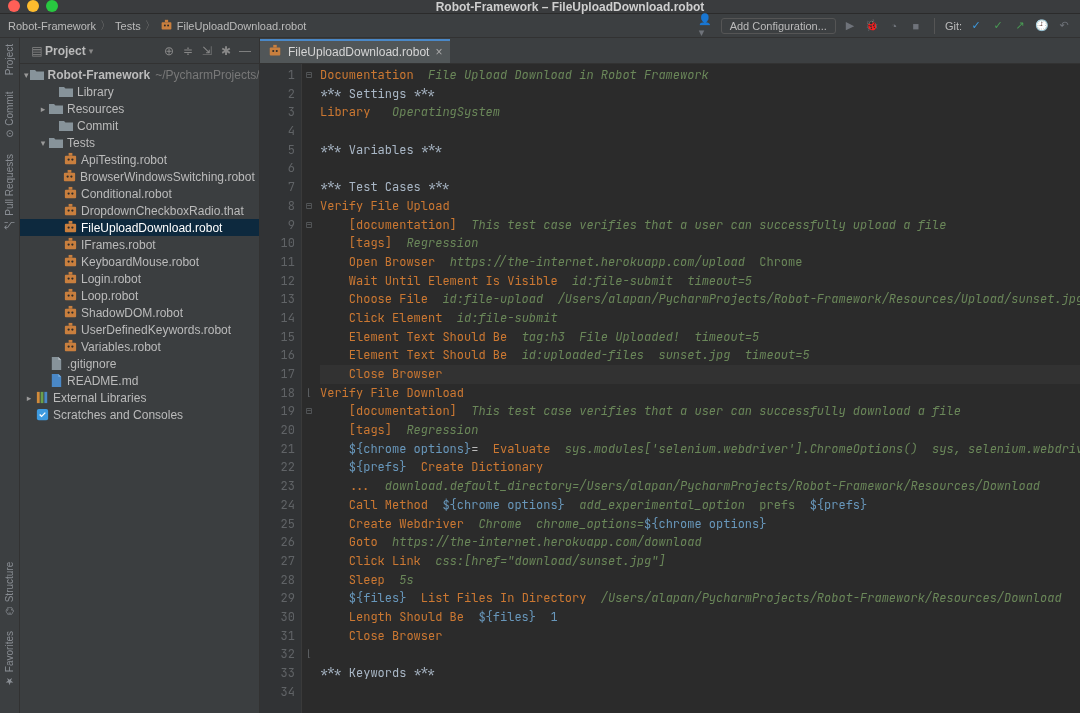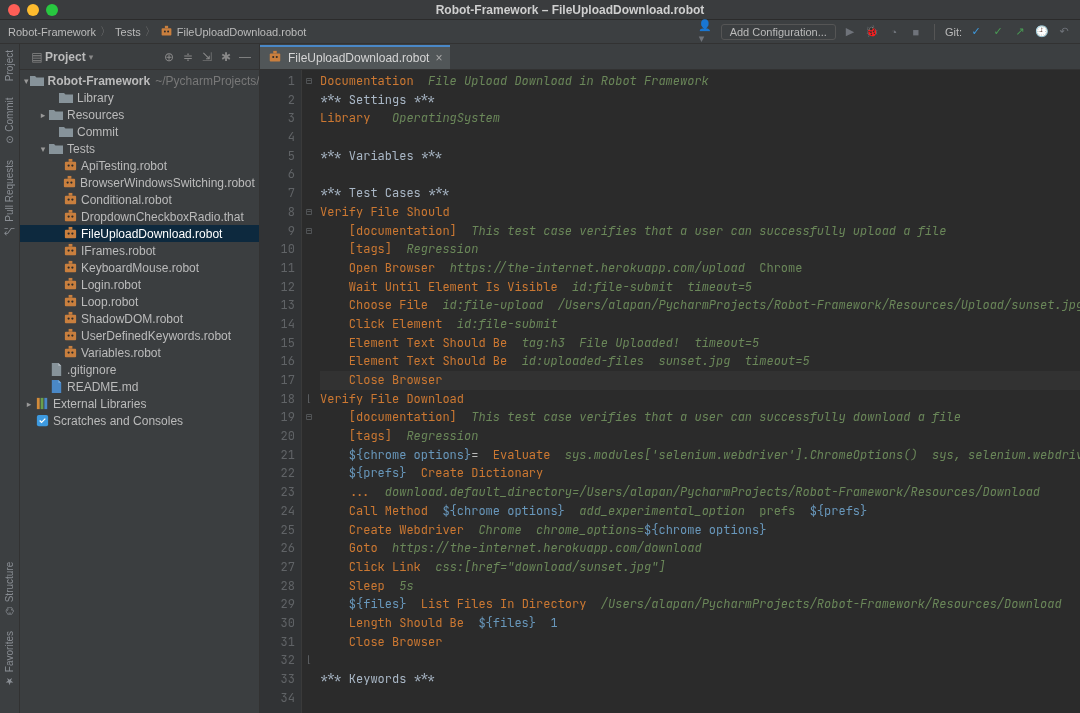--- a/index.html
+++ b/index.html
@@ -8,24 +8,24 @@
   font-size: 12px;
   background: #3c3f41;
   color: #bbbbbb;
   width: 1080px;
   height: 713px;
   overflow: hidden;
   display: flex;
   flex-direction: column;
 }
 .titlebar {
-  height: 20px;
+  height: 14px;
   background: #3a3c3e;
   display: flex;
-  align-items: center;
+  align-items: flex-start;
   padding: 0 8px;
   border-bottom: 1px solid #2b2b2b;
 }
 .traffic { display: flex; gap: 7px; margin-right: 10px; }
 .traffic span { width: 12px; height: 12px; border-radius: 50%; display: inline-block; }
 .tr-r { background: #ff5f57; }
 .tr-y { background: #febc2e; }
 .tr-g { background: #28c840; }
 .titlebar-title { flex: 1; text-align: center; color: #cfcfcf; font-size: 12px; font-weight: 600; }
 .navbar {
@@ -475,21 +475,21 @@
           <div></div>
    </div>
    <div class="code">
 <div class="line"><span class="c-kw">Documentation</span>  <span class="c-str">File Upload Download in Robot Framework</span></div>
 <div class="line"><span class="c-def">*** Settings ***</span></div>
 <div class="line"><span class="c-kw">Library</span>   <span class="c-str">OperatingSystem</span></div>
 <div class="line"></div>
 <div class="line"><span class="c-def">*** Variables ***</span></div>
 <div class="line"></div>
 <div class="line"><span class="c-def">*** Test Cases ***</span></div>
-<div class="line"><span class="c-kw">Verify File Should</span></div>
+<div class="line"><span class="c-kw">Verify File Upload</span></div>
 <div class="line">    <span class="c-kw">[documentation]</span>  <span class="c-str">This test case verifies that a user can successfully upload a file</span></div>
 <div class="line">    <span class="c-kw">[tags]</span>  <span class="c-str">Regression</span></div>
 <div class="line">    <span class="c-kw">Open Browser</span>  <span class="c-str">https://the-internet.herokuapp.com/upload</span>  <span class="c-str2">Chrome</span></div>
 <div class="line">    <span class="c-kw">Wait Until Element Is Visible</span>  <span class="c-str">id:file-submit</span>  <span class="c-str">timeout=5</span></div>
 <div class="line">    <span class="c-kw">Choose File</span>  <span class="c-str">id:file-upload</span>  <span class="c-str">/Users/alapan/PycharmProjects/Robot-Framework/Resources/Upload/sunset.jpg</span></div>
 <div class="line">    <span class="c-kw">Click Element</span>  <span class="c-str">id:file-submit</span></div>
 <div class="line">    <span class="c-kw">Element Text Should Be</span>  <span class="c-str">tag:h3</span>  <span class="c-str">File Uploaded!</span>  <span class="c-str">timeout=5</span></div>
 <div class="line">    <span class="c-kw">Element Text Should Be</span>  <span class="c-str">id:uploaded-files</span>  <span class="c-str">sunset.jpg</span>  <span class="c-str">timeout=5</span></div>
 <div class="line hl">    <span class="c-kw">Close Browser</span></div>
 <div class="line"><span class="c-kw">Verify File Download</span></div>

